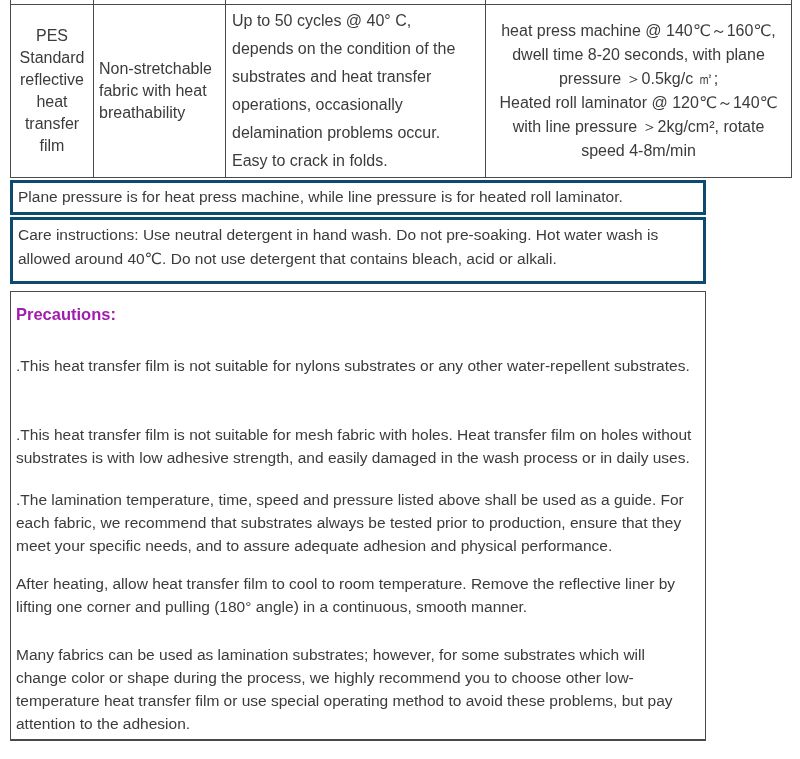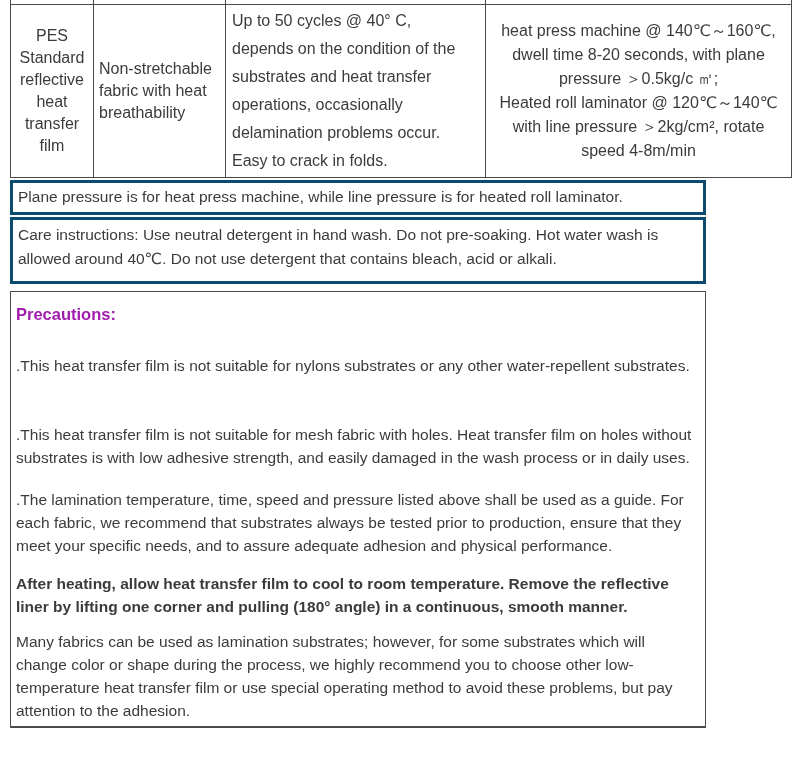--- a/index.html
+++ b/index.html
@@ -74,21 +74,21 @@
     margin: 0 0 30px 0;
   }
   .prec p {
     margin: 0;
     font-size: 15.5px;
     line-height: 23px;
   }
   .prec p.p1 { margin-bottom: 46px; }
   .prec p.p2 { margin-bottom: 19px; }
   .prec p.p3 { margin-bottom: 15px; }
-  .prec p.p4 { margin-bottom: 12px; font-weight: bold; }
+  .prec p.p4 { margin-bottom: 25px; }
   .prec p.p5 { margin-bottom: 9px; }
   .prec p.p6 { margin-bottom: 0; }
 </style>
 </head>
 <body>
 
 <div class="doc">
 
   <table class="spec-table">
     <colgroup>

